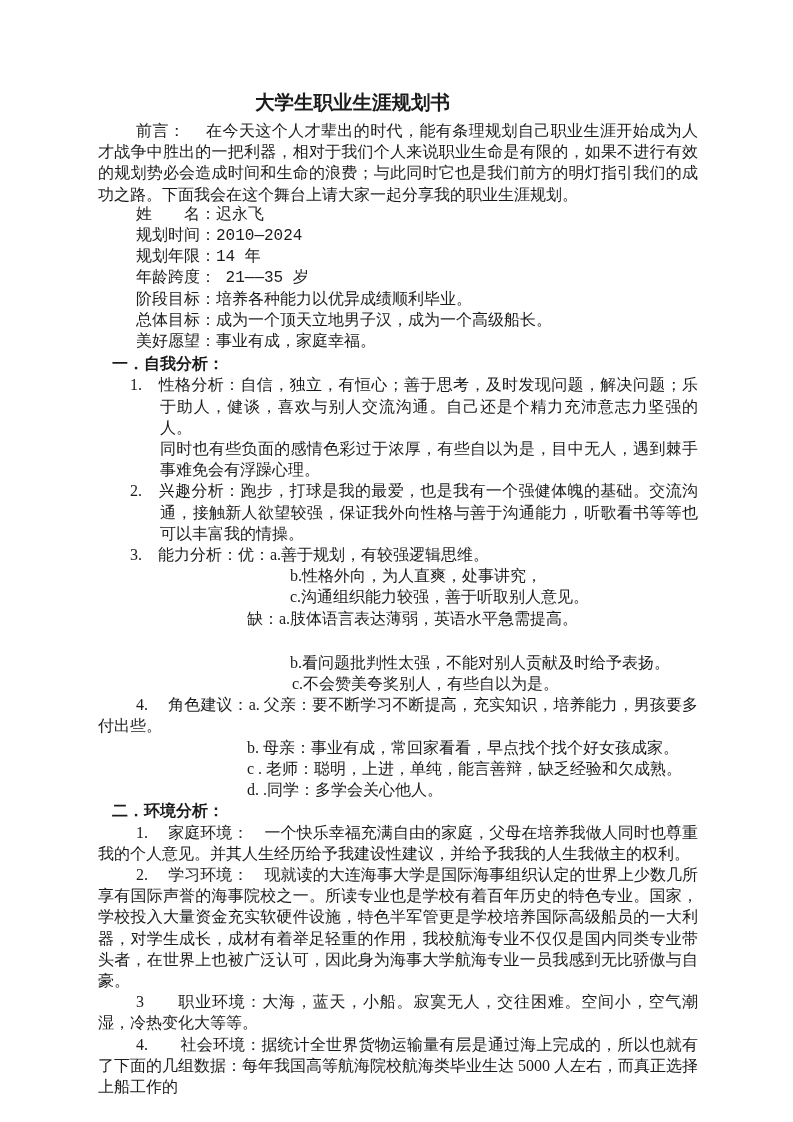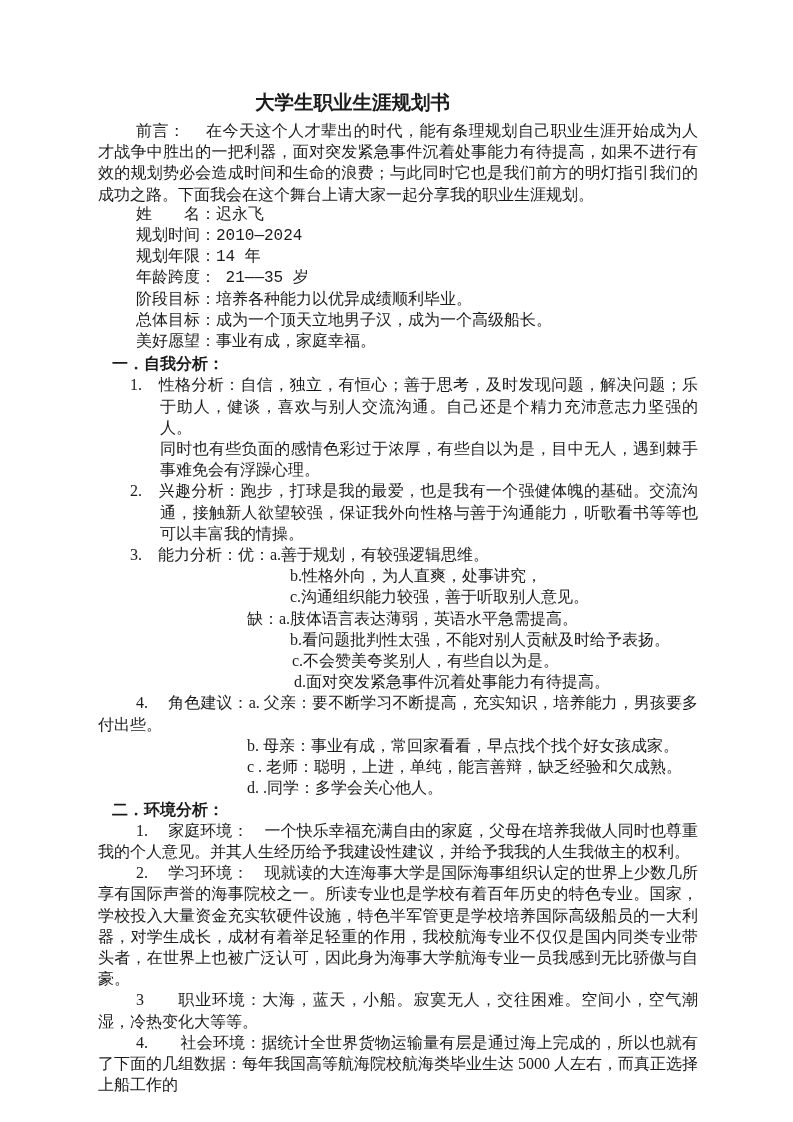--- a/index.html
+++ b/index.html
@@ -32,50 +32,49 @@
     font-weight: bold;
   }
   .line { min-height: 21.2px; }
   .b-para    { text-indent: 38px; text-align: justify; }
   .b-field   { padding-left: 38px; white-space: nowrap; font-family: Liberation Mono, monospace; }
   .b-heading { padding-left: 14px; white-space: nowrap; font-weight: bold; }
   .b-num     { padding-left: 62px; text-indent: -30px; text-align: justify; }
   .b-numcont { padding-left: 62px; text-align: justify; }
   .b-sub-you   { padding-left: 192px; white-space: nowrap; }
   .b-sub-que   { padding-left: 149px; white-space: nowrap; }
-  .b-sub-que-b { padding-left: 192px; white-space: nowrap; }
+  .b-sub-que-b { padding-left: 192px; white-space: nowrap; margin-top: 23px; }
   .b-sub-que-c { padding-left: 194px; white-space: nowrap; }
   .b-sub-que-d { padding-left: 196px; white-space: nowrap; }
   .b-sub-role  { padding-left: 149px; white-space: nowrap; }
 </style>
 </head>
 <body>
 
 <div class="page">
   <div class="doc-title">大学生职业生涯规划书</div>
   <div id="doc-body">
-      <div class="line b-para">前言：　 在今天这个人才辈出的时代，能有条理规划自己职业生涯开始成为人才战争中胜出的一把利器，面对突发紧急事件沉着处事能力有待提高，如果不进行有效的规划势必会造成时间和生命的浪费；与此同时它也是我们前方的明灯指引我们的成功之路。下面我会在这个舞台上请大家一起分享我的职业生涯规划。</div>
+      <div class="line b-para">前言：　 在今天这个人才辈出的时代，能有条理规划自己职业生涯开始成为人才战争中胜出的一把利器，相对于我们个人来说职业生命是有限的，如果不进行有效的规划势必会造成时间和生命的浪费；与此同时它也是我们前方的明灯指引我们的成功之路。下面我会在这个舞台上请大家一起分享我的职业生涯规划。</div>
       <div class="line b-field">姓　　名：迟永飞</div>
       <div class="line b-field">规划时间：2010—2024</div>
       <div class="line b-field">规划年限：14 年</div>
       <div class="line b-field">年龄跨度： 21——35 岁</div>
       <div class="line b-field">阶段目标：培养各种能力以优异成绩顺利毕业。</div>
       <div class="line b-field">总体目标：成为一个顶天立地男子汉，成为一个高级船长。</div>
       <div class="line b-field">美好愿望：事业有成，家庭幸福。</div>
       <div class="line b-heading">一．自我分析：</div>
       <div class="line b-num">1.　性格分析：自信，独立，有恒心；善于思考，及时发现问题，解决问题；乐于助人，健谈，喜欢与别人交流沟通。自己还是个精力充沛意志力坚强的人。</div>
       <div class="line b-numcont">同时也有些负面的感情色彩过于浓厚，有些自以为是，目中无人，遇到棘手事难免会有浮躁心理。</div>
       <div class="line b-num">2.　兴趣分析：跑步，打球是我的最爱，也是我有一个强健体魄的基础。交流沟通，接触新人欲望较强，保证我外向性格与善于沟通能力，听歌看书等等也可以丰富我的情操。</div>
       <div class="line b-num">3.　能力分析：优：a.善于规划，有较强逻辑思维。</div>
       <div class="line b-sub-you">b.性格外向，为人直爽，处事讲究，</div>
       <div class="line b-sub-you">c.沟通组织能力较强，善于听取别人意见。</div>
       <div class="line b-sub-que">缺：a.肢体语言表达薄弱，英语水平急需提高。</div>
       <div class="line b-sub-que-b">b.看问题批判性太强，不能对别人贡献及时给予表扬。</div>
       <div class="line b-sub-que-c">c.不会赞美夸奖别人，有些自以为是。</div>
-      <div class="line b-sub-que-d">d.面对突发紧急事件沉着处事能力有待提高。</div>
       <div class="line b-para">4.　 角色建议：a. 父亲：要不断学习不断提高，充实知识，培养能力，男孩要多付出些。</div>
       <div class="line b-sub-role">b. 母亲：事业有成，常回家看看，早点找个找个好女孩成家。</div>
       <div class="line b-sub-role">c . 老师：聪明，上进，单纯，能言善辩，缺乏经验和欠成熟。</div>
       <div class="line b-sub-role">d. .同学：多学会关心他人。</div>
       <div class="line b-heading">二．环境分析：</div>
       <div class="line b-para">1.　 家庭环境：　一个快乐幸福充满自由的家庭，父母在培养我做人同时也尊重我的个人意见。并其人生经历给予我建设性建议，并给予我我的人生我做主的权利。</div>
       <div class="line b-para">2.　 学习环境：　现就读的大连海事大学是国际海事组织认定的世界上少数几所享有国际声誉的海事院校之一。所读专业也是学校有着百年历史的特色专业。国家，学校投入大量资金充实软硬件设施，特色半军管更是学校培养国际高级船员的一大利器，对学生成长，成材有着举足轻重的作用，我校航海专业不仅仅是国内同类专业带头者，在世界上也被广泛认可，因此身为海事大学航海专业一员我感到无比骄傲与自豪。</div>
       <div class="line b-para">3　　职业环境：大海，蓝天，小船。寂寞无人，交往困难。空间小，空气潮湿，冷热变化大等等。</div>
       <div class="line b-para">4.　　社会环境：据统计全世界货物运输量有层是通过海上完成的，所以也就有了下面的几组数据：每年我国高等航海院校航海类毕业生达 5000 人左右，而真正选择上船工作的</div>
     </div>

